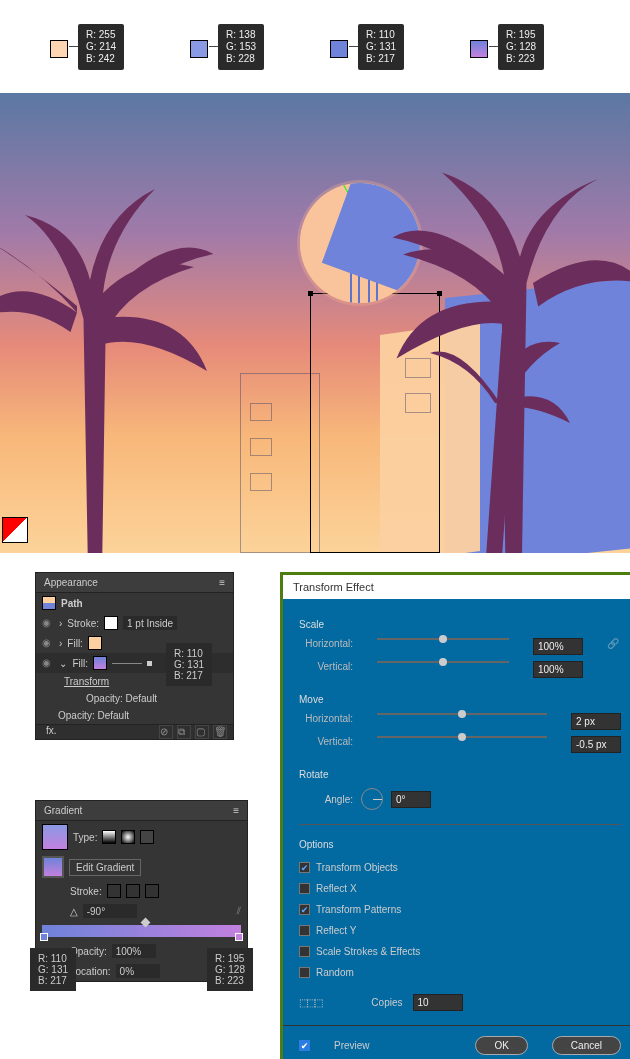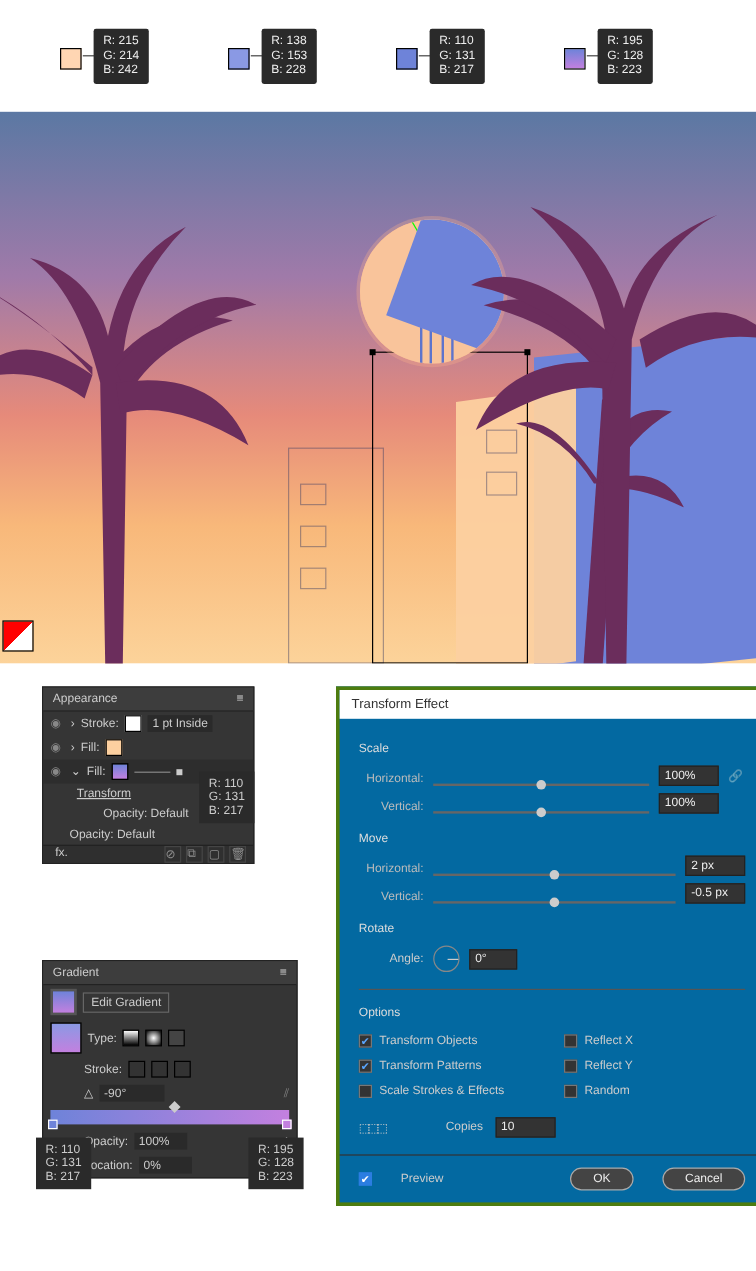--- a/index.html
+++ b/index.html
@@ -32,56 +32,56 @@
 
 .panel{position:absolute;background:#353535;border:1px solid #222;color:#ccc;font-size:10px}
 .panel-head{background:#3d3d3d;padding:4px 8px;border-bottom:1px solid #222;font-size:10px;display:flex;align-items:center}
 .panel-row{display:flex;align-items:center;padding:3px 6px;gap:5px}
 .mini-sw{width:14px;height:14px;border:1px solid #000}
 .sel-drop{background:#2a2a2a;height:14px;display:flex;align-items:center;padding:0 4px;color:#ccc}
 .eye{width:12px;height:12px;color:#888}
 .panel-foot{background:#2f2f2f;padding:0 6px;display:flex;gap:4px;justify-content:flex-end;border-top:1px solid #222}
 .foot-ico{width:14px;height:14px;border:1px solid #555;opacity:.6}
 
-.appearance{left:35px;top:572px;width:177px}
+.appearance{left:35px;top:572px;width:199px}
 .app-fx{position:absolute;left:130px;top:70px;background:#2a2a2a;padding:5px 8px;white-space:pre;font-size:10px}
 
 .gradient{left:35px;top:800px;width:213px}
 .grad-strip{height:12px;background:linear-gradient(to right,#6e83d9,#c380df);margin:4px 6px;position:relative}
 .grad-stop{position:absolute;width:8px;height:8px;border:1px solid #fff;top:8px;background:#6e83d9}
 .grad-bot-readout{position:absolute;background:#2a2a2a;padding:5px 8px;white-space:pre;font-size:10px}
 
 .dialog{position:absolute;left:280px;top:572px;width:360px;background:#0369a1;border:3px solid #4d7c0f;color:#ccc;font-size:10px}
 .dialog-title{background:#fff;color:#333;padding:6px 10px;font-size:11px}
 .dialog-body{padding:14px 16px}
 .section-label{color:#ddd;margin:6px 0 8px}
-.slider-row{display:flex;align-items:flex-end;gap:8px;margin:6px 0}
+.slider-row{display:flex;align-items:flex-start;gap:24px;margin:6px 0}
 .slider-label{width:54px;text-align:right;color:#bbb}
 .slider-track{flex:1;height:2px;background:#666;position:relative}
 .slider-thumb{position:absolute;width:8px;height:8px;border-radius:50%;background:#ccc;top:-3px;left:50%;transform:translateX(-50%)}
 .field{background:#333;border:1px solid #222;color:#eee;padding:2px 4px;width:50px;text-align:left}
 .angle{display:flex;align-items:center;gap:8px;margin:6px 0}
 .angle-dial{width:22px;height:22px;border:1px solid #888;border-radius:50%;position:relative}
 .angle-dial::after{content:"";position:absolute;width:9px;height:1px;background:#ccc;top:10px;left:11px}
 .check-row{display:flex;align-items:center;gap:6px;margin:4px 0}
 .check{width:11px;height:11px;background:#333;border:1px solid #777;display:flex;align-items:center;justify-content:center;color:#5aa7ff}
 .check.on::after{content:"✔";font-size:9px}
-.opts-grid{display:grid;grid-template-columns:1fr 1fr;gap:2px 20px;margin-top:4px}
+.opts-grid{display:grid;grid-template-columns:1fr;gap:2px 20px;margin-top:4px}
 .dlg-foot{display:flex;align-items:center;padding:10px 16px;border-top:1px solid #333;gap:24px}
 .btn{border:1px solid #aaa;border-radius:12px;padding:3px 18px;background:#444;color:#eee;cursor:pointer}
 .link-ico{width:14px;height:14px;opacity:.6}
 </style>
 </head>
 <body>
 
 <div class="top-swatches">
   <div class="sw-group" style="left:50px">
     <div class="sw-chip" style="background:#ffd6b3"></div>
     <div class="sw-conn"></div>
-    <div class="sw-readout"><span>R: 215</span>
+    <div class="sw-readout"><span>R: 255</span>
 <span>G: 214</span>
 <span>B: 242</span></div>
   </div>
   <div class="sw-group" style="left:190px">
     <div class="sw-chip" style="background:#8a99e4"></div>
     <div class="sw-conn"></div>
     <div class="sw-readout"><span>R: 138</span>
 <span>G: 153</span>
 <span>B: 228</span></div>
   </div>
@@ -142,20 +142,24 @@
   </svg>
   <div class="red-box"></div>
 </div>
 
 <div class="panel appearance">
   <div class="panel-head">
       <span>Appearance</span>
       <span style="margin-left:auto">≡</span>
     </div>
   <div class="panel-row">
+    <div class="mini-sw" style="background:linear-gradient(#fcd0a0 50%,#6e83d9 50%)"></div>
+    <b>Path</b>
+  </div>
+  <div class="panel-row">
     <span class="eye">◉</span>
     <span>›</span>
     <span>Stroke:</span>
     <div class="mini-sw" style="background:#fff"></div>
     <span class="sel-drop">1 pt  Inside</span>
   </div>
   <div class="panel-row">
     <span class="eye">◉</span>
     <span>›</span>
     <span>Fill:</span>
@@ -189,29 +193,29 @@
     <div class="foot-ico">🗑</div>
   </div>
 </div>
 
 <div class="panel gradient">
   <div class="panel-head">
       <span>Gradient</span>
       <span style="margin-left:auto">≡</span>
     </div>
   <div class="panel-row">
-    <div style="width:22px;height:22px;background:linear-gradient(#6e83d9,#c380df);border:2px solid #555"></div>
-    <span style="border:1px solid #666;padding:2px 6px">Edit Gradient</span>
-  </div>
-  <div class="panel-row">
     <div style="width:26px;height:26px;background:linear-gradient(#8a99e4,#c380df);border:1px solid #000"></div>
     <span>Type:</span>
     <div class="mini-sw" style="background:linear-gradient(#fff,#000)"></div>
     <div class="mini-sw" style="background:radial-gradient(#fff,#000)"></div>
     <div class="mini-sw" style="background:#444"></div>
+  </div>
+  <div class="panel-row">
+    <div style="width:22px;height:22px;background:linear-gradient(#6e83d9,#c380df);border:2px solid #555"></div>
+    <span style="border:1px solid #666;padding:2px 6px">Edit Gradient</span>
   </div>
   <div class="panel-row" style="padding-left:34px">
     <span>Stroke:</span>
     <div class="mini-sw" style="background:#333"></div>
     <div class="mini-sw" style="background:#333"></div>
     <div class="mini-sw" style="background:#333"></div>
   </div>
   <div class="panel-row" style="padding-left:34px">
     <span>△</span>
     <span class="sel-drop" style="width:54px">-90°</span>

